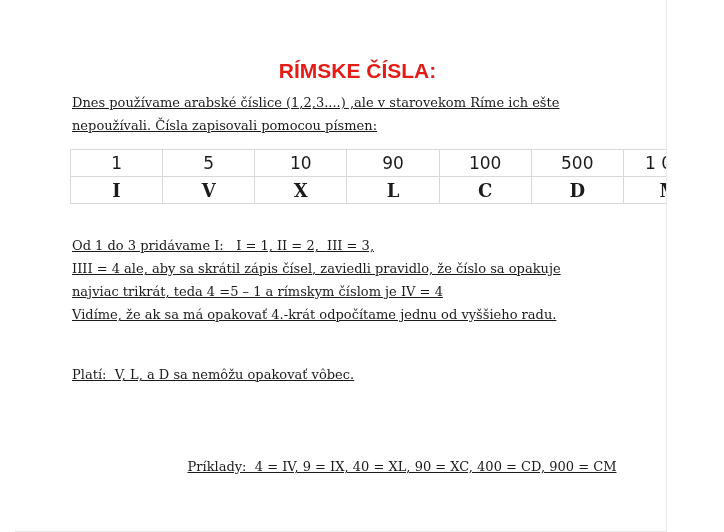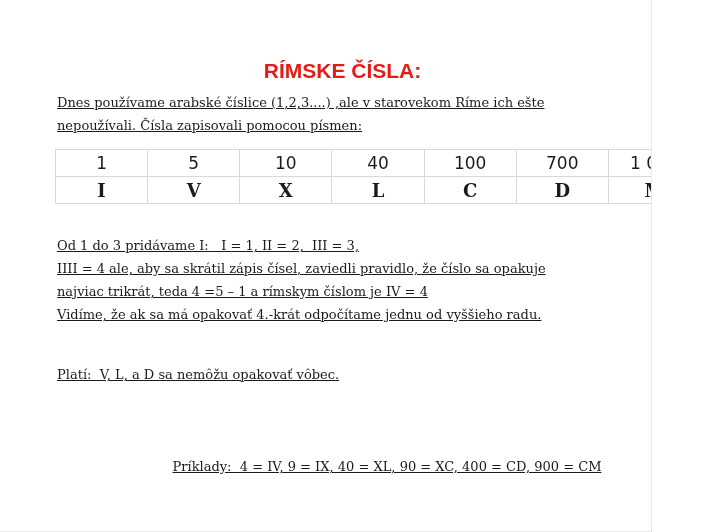--- a/index.html
+++ b/index.html
@@ -7,20 +7,21 @@
     position: relative;
     width: 652px;
     height: 532px;
     background: #ffffff;
     box-sizing: border-box;
     border-right: 1px solid #e9e9e9;
     border-bottom: 1px solid #e9e9e9;
     overflow: hidden;
     font-family: "DejaVu Serif", serif;
     color: #1b1b1b;
+    margin-left: 15px;
   }
   .title {
     position: absolute;
     top: 60px;
     left: 57px;
     right: 23px;
     text-align: center;
     font-family: "Liberation Sans", sans-serif;
     font-weight: bold;
     font-size: 21px;
@@ -76,23 +77,23 @@
 
   <div class="para p-intro">Dnes používame arabské číslice (1,2,3....) ,ale v starovekom Ríme ich ešte
 nepoužívali. Čísla zapisovali pomocou písmen:</div>
 
   <table class="numerals">
     <tbody>
       <tr class="arabic-row">
         <td>1</td>
         <td>5</td>
         <td>10</td>
-        <td>40</td>
+        <td>90</td>
         <td>100</td>
-        <td>700</td>
+        <td>500</td>
         <td>1 005</td>
       </tr>
       <tr class="roman-row">
         <td>I</td>
         <td>V</td>
         <td>X</td>
         <td>L</td>
         <td>C</td>
         <td>D</td>
         <td>M</td>

